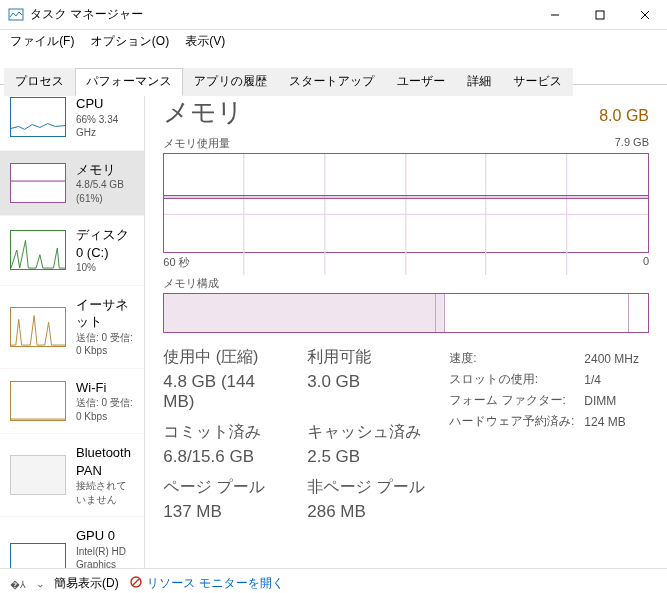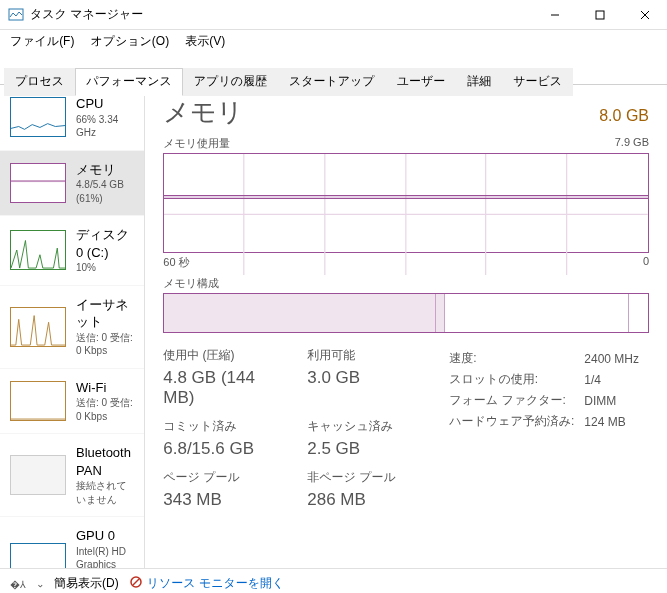--- a/index.html
+++ b/index.html
@@ -33,21 +33,21 @@
   .chart-usage .band { position: absolute; left: 0; right: 0; top: 42%; height: 4%; background: rgba(155,79,150,0.25); border-top: 1px solid #9b4f96; border-bottom: 1px solid #9b4f96; }
   .axis { font-size: 11px; color: #555; display: flex; justify-content: space-between; margin-top: 2px; }
   .chart-comp { height: 40px; border: 1px solid #9b4f96; margin-top: 2px; position: relative; background: #fff; }
   .chart-comp .fill { position: absolute; top: 0; bottom: 0; left: 0; width: 58%; background: rgba(155,79,150,0.15); border-right: 1px solid #c8a2c8; }
   .chart-comp .sep1 { position: absolute; top:0; bottom:0; left:56%; width:1px; background:#c8a2c8; }
   .chart-comp .endgap { position: absolute; top:0; bottom:0; right:4%; width:1px; background:#c8a2c8; }
   .stats { display: flex; margin-top: 14px; gap: 20px; }
   .stats-l { flex: 1; }
   .stat-row { display: flex; gap: 24px; margin-bottom: 10px; }
   .stat { min-width: 120px; }
-  .stat .lbl { font-size: 12px; color: #555; }
+  .stat .lbl { font-size: 16px; color: #555; }
   .stat .val { font-size: 17px; color: #555; margin-top: 4px; }
   .stats-r { font-size: 12px; color: #555; }
   .stats-r table td { padding: 1px 8px 1px 0; white-space: nowrap; }
   .footer { height: 30px; border-top: 1px solid #e0e0e0; display: flex; align-items: center; padding: 0 10px; gap: 10px; font-size: 12px; }
   .footer .chev { font-size: 10px; color: #555; }
   .footer .link { color: #0066cc; display: flex; align-items: center; gap: 4px; }
   .gridlines line { stroke: #e8d5e6; stroke-width: 1; }
 </style>
 </head>
 <body>
@@ -233,21 +233,21 @@
               <div class="val">6.8/15.6 GB</div>
             </div>
           <div class="stat">
               <div class="lbl">キャッシュ済み</div>
               <div class="val">2.5 GB</div>
             </div>
         </div>
         <div class="stat-row">
           <div class="stat">
               <div class="lbl">ページ プール</div>
-              <div class="val">343 MB</div>
+              <div class="val">137 MB</div>
             </div>
           <div class="stat">
               <div class="lbl">非ページ プール</div>
               <div class="val">286 MB</div>
             </div>
         </div>
       </div>
       <div class="stats-r">
         <table>
           <tbody>

